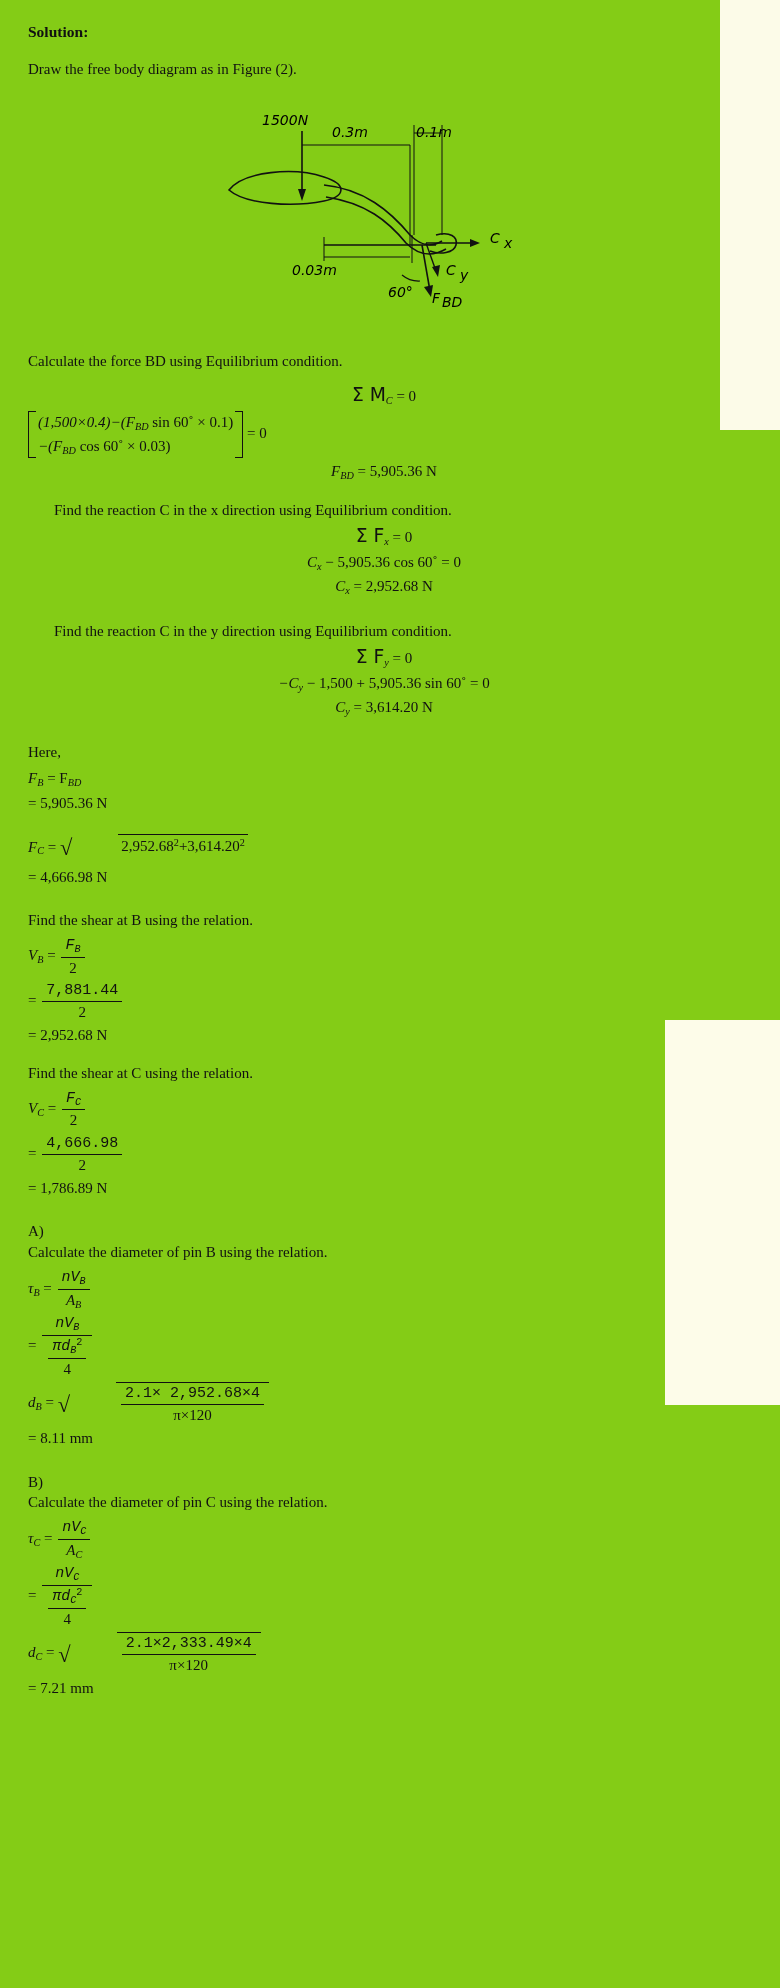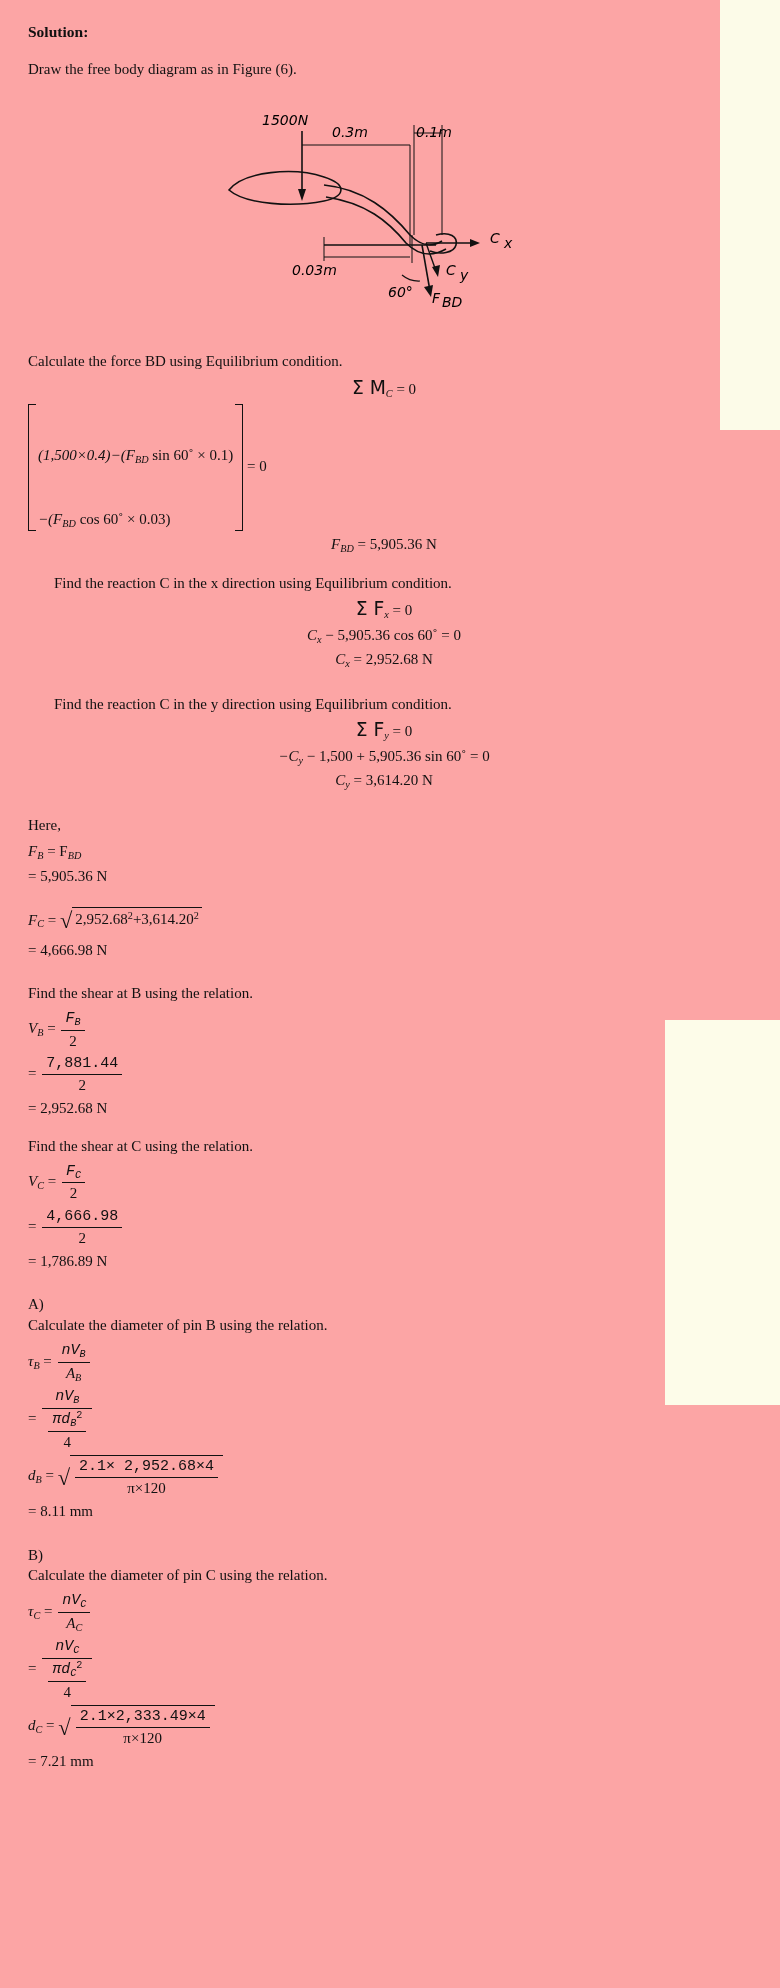--- a/index.html
+++ b/index.html
@@ -6,84 +6,84 @@
   body{
     width:780px;
     background:#000;
     font-family:"Liberation Serif", serif;
     color:#111;
   }
   .page{
     position:relative;
     width:780px;
     height:1988px;
-    background:#fca5a5;
+    background:#84cc16;
     overflow:hidden;
   }
   
   .tint-a{
     position:absolute; right:0; top:0; width:60px; height:430px;
     background:#fcfbe8;
   }
   .tint-b{
     position:absolute; right:0; top:1020px; width:115px; height:385px;
     background:#fdfce9;
   }
   .content{
     position:relative;
     padding:22px 40px 0 28px;
     font-size:15px;
     line-height:1.35;
   }
   .hdr{ font-weight:bold; font-size:15.5px; margin-bottom:16px;}
   .ln{ margin-bottom:6px; }
-  .sec-title{ margin:16px 0 4px 0; }
+  .sec-title{ margin:16px 0 11px 0; }
   .indent1{ margin-left:26px; }
   .indent2{ margin-left:48px; }
   .center{ text-align:center; }
   i,em{ font-style:italic; }
   .sub{ font-size:0.68em; vertical-align:-0.28em; font-style:italic;}
   .sup{ font-size:0.68em; vertical-align:0.5em; }
   .frac{
     display:inline-block; vertical-align:middle; text-align:center;
     margin:0 2px;
   }
   .frac .num{ display:block; padding:0 4px; border-bottom:1.2px solid #111;font-family:Liberation Mono, monospace; }
   .frac .den{ display:block; padding:0 4px; }
   .sqrt{ display:inline-block; vertical-align:middle; position:relative; }
   .sqrt > .radsym{ display:inline-block; font-size:1.5em; vertical-align:-0.18em;}
-  .sqrt > .rad{ display:inline-block; border-top:1.2px solid #111; padding:1px 3px 0 3px;}
+  .sqrt > .rad{ display:inline-block; border-top:1.2px solid #111; padding:1px 3px 0 3px;margin-left:46px;}
   .bigbr{ display:inline-block; vertical-align:middle; position:relative; padding:0 6px;}
   .bigbr:before,.bigbr:after{
     content:""; position:absolute; top:0; bottom:0; width:7px;
     border-top:1.3px solid #111; border-bottom:1.3px solid #111;
   }
   .bigbr:before{ left:0; border-left:1.3px solid #111;}
   .bigbr:after{ right:0; border-right:1.3px solid #111;}
-  .bigbr .row{ display:block; padding:1px 4px; white-space:nowrap;margin-top:40px; }
+  .bigbr .row{ display:block; padding:1px 4px; white-space:nowrap; }
   .eqrow{ margin:3px 0; }
   .sigma{ font-size:1.25em; font-family:"DejaVu Sans", sans-serif; }
   
   .fig{ position:relative; height:250px; margin:4px 0 10px 0; }
   .fig svg{ display:block; margin:0 auto; }
   .hand{ font-family:"DejaVu Sans", sans-serif; font-style:italic; font-size:14px;}
   .spacer14{height:14px;}
   .spacer20{height:20px;}
 </style>
 </head>
 <body>
 
 <div class="page">
   <div class="tint-a"></div>
   <div class="tint-b"></div>
 
   <div class="content">
 
     <div class="hdr">Solution:</div>
-    <div class="ln">Draw the free body diagram as in Figure (6).</div>
+    <div class="ln">Draw the free body diagram as in Figure (2).</div>
 
     <div class="fig">
       <svg width="420" height="250" viewBox="0 0 420 250">
 
         <line x1="128" y1="46" x2="128" y2="108" stroke="#111" stroke-width="1.6"></line>
         <polygon points="128,116 124,104 132,104" fill="#111"></polygon>
 
         <line x1="128" y1="60" x2="236" y2="60" stroke="#111" stroke-width="1"></line>
         <line x1="236" y1="60" x2="236" y2="160" stroke="#111" stroke-width="1"></line>
         <line x1="240" y1="48" x2="268" y2="48" stroke="#111" stroke-width="1"></line>

